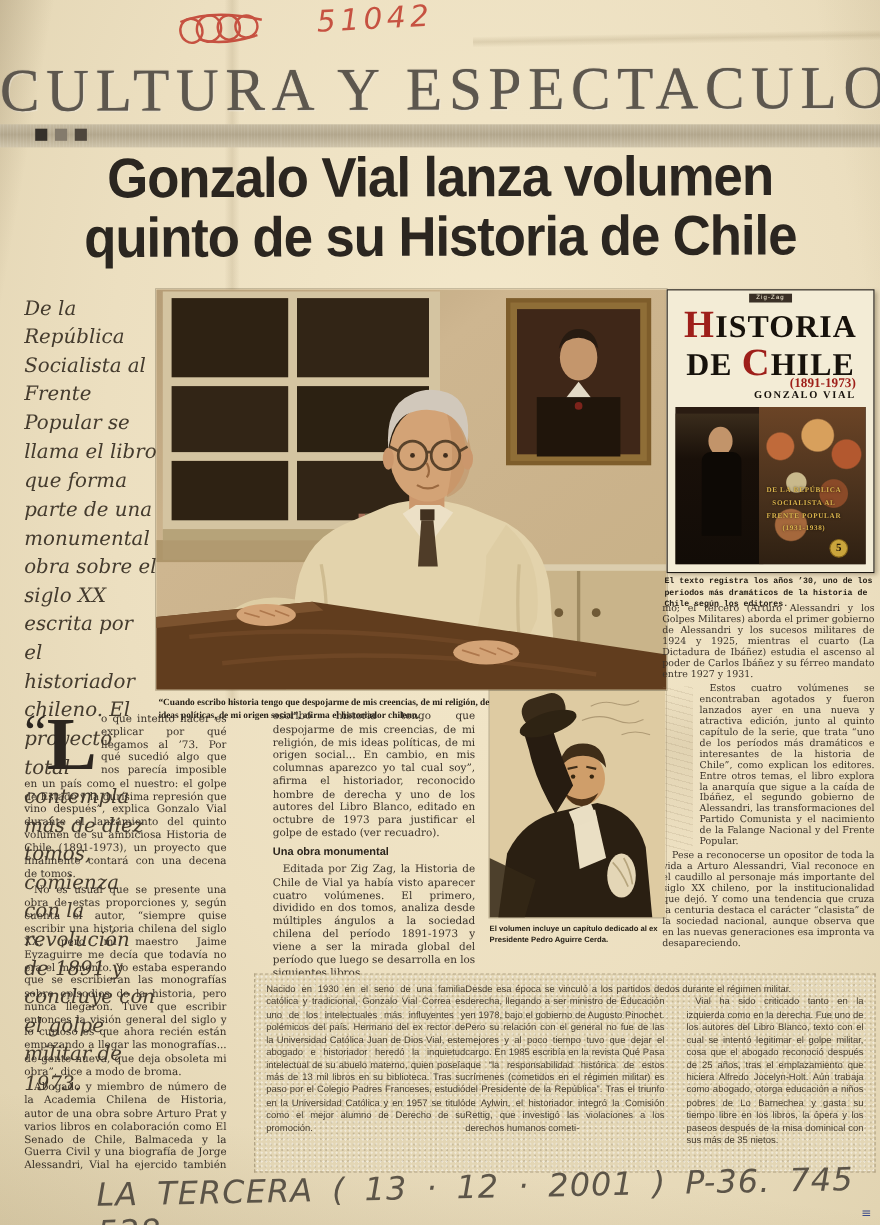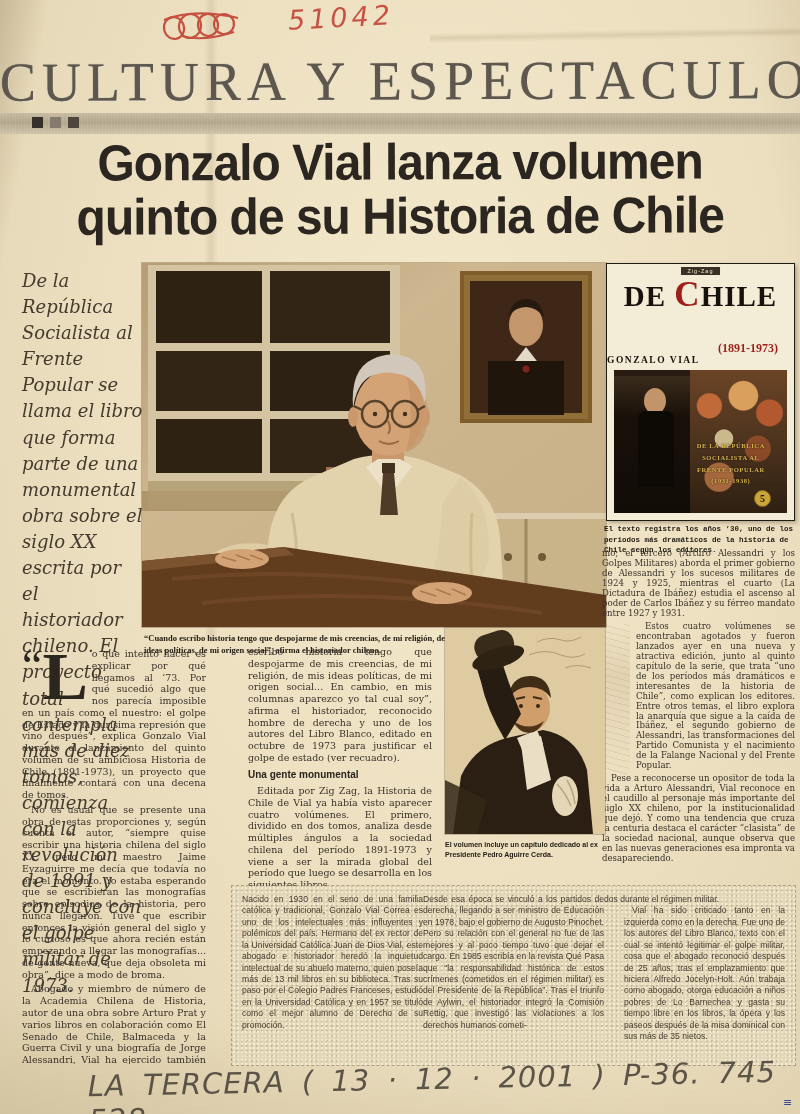--- a/index.html
+++ b/index.html
@@ -48,21 +48,21 @@
     border:1px solid #1e1a14;box-shadow:2px 2px 4px rgba(70,55,30,.35);}
   .cover-pub{position:absolute;top:3px;left:50%;transform:translateX(-50%);
     font-family:"Liberation Sans",sans-serif;font-size:5.5px;letter-spacing:1px;
     color:#efe7cf;background:#3a3026;padding:1px 7px;}
   .cover-title{position:absolute;top:13px;left:0;right:0;text-align:center;
     font-family:"Liberation Serif",serif;font-weight:bold;color:#17120c;line-height:1.0;}
   .cover-title .ln{font-size:29px;letter-spacing:1px;}
   .cover-title .init{color:#9e1f1a;font-size:35px;}
   .cover-years{position:absolute;top:77px;left:0;right:16px;text-align:right;
     font-family:"Liberation Serif",serif;font-weight:bold;font-size:12px;color:#9e1f1a;padding-left:16px;}
-  .cover-author{position:absolute;top:91px;left:0;right:16px;
+  .cover-author{position:absolute;top:91px;left:16px;right:16px;text-align:right;
     font-family:"Liberation Serif",serif;font-weight:bold;font-size:9.5px;letter-spacing:1.5px;
     color:#17120c;text-transform:uppercase;}
   .book-art{position:absolute;left:7px;top:106px;right:7px;bottom:7px;background:#2a1c12;overflow:hidden;}
   .art-left{position:absolute;left:0;top:4%;width:46%;height:96%;
     background:linear-gradient(180deg,#3a2c1c 0%,#191009 30%,#120c07 100%);}
   .art-left:before{content:"";position:absolute;left:38%;top:9%;width:22px;height:26px;border-radius:50%;
     background:#c2946a;}
   .art-left:after{content:"";position:absolute;left:30%;top:26%;width:45%;height:55%;
     background:#0d0905;border-radius:8px 8px 0 0;}
   .art-right{position:absolute;right:0;top:0;width:56%;height:100%;
@@ -233,20 +233,21 @@
     <path d="M80,294 l14,4 M94,292 l14,5 M108,292 l13,5" stroke="#b07a50" stroke-width="1.5"></path>
     <ellipse cx="300" cy="330" rx="30" ry="11" fill="#d8a87c"></ellipse>
     <path d="M278,328 l16,5 M294,326 l15,6 M310,326 l14,6" stroke="#b07a50" stroke-width="1.5"></path>
     <rect width="464" height="364" fill="#a06a28" opacity=".07"></rect>
   </svg>
   <div class="abs main-caption">“Cuando escribo historia tengo que despojarme de mis creencias, de mi religión, de mis ideas políticas, de mi origen social”, afirma el historiador chileno.</div>
 
   <div class="abs book">
     <div class="cover-pub">Zig-Zag</div>
     <div class="cover-title">
+      <div class="ln"><span class="init">H</span><span>ISTORIA</span></div>
       <div class="ln"><span>DE </span><span class="init">C</span><span>HILE</span></div>
     </div>
     <div class="cover-years">(1891-1973)</div>
     <div class="cover-author">Gonzalo Vial</div>
     <div class="book-art">
       <div class="art-left"></div>
       <div class="art-right"></div>
       <div class="cover-sub">
         <div>De la República</div>
         <div>Socialista al</div>
@@ -269,21 +270,21 @@
     <p>
       <span class="opening"><span class="oq">“</span><span class="dc">L</span></span><span>o que intento hacer es explicar por qué llegamos al ’73. Por qué sucedió algo que nos parecía imposible en un país como el nuestro: el golpe de Estado y la durísima represión que vino después”, explica Gonzalo Vial durante el lanzamiento del quinto volumen de su ambiciosa Historia de Chile (1891-1973), un proyecto que finalmente contará con una decena de tomos.</span>
     </p>
     <p class="indent">No es usual que se presente una obra de estas proporciones y, según cuenta el autor, “siempre quise escribir una historia chilena del siglo XX, pero mi maestro Jaime Eyzaguirre me decía que todavía no era el momento. Yo estaba esperando que se escribieran las monografías sobre episodios de la historia, pero nunca llegaron. Tuve que escribir entonces la visión general del siglo y lo curioso es que ahora recién están empezando a llegar las monografías... de gente nueva, que deja obsoleta mi obra”, dice a modo de broma.</p>
     <p class="indent">Abogado y miembro de número de la Academia Chilena de Historia, autor de una obra sobre Arturo Prat y varios libros en colaboración como El Senado de Chile, Balmaceda y la Guerra Civil y una biografía de Jorge Alessandri, Vial ha ejercido también una importante labor periodística: fue fundador de la revista Qué Pasa y hoy escribe una columna en La Segunda, desde la cual ha protagonizado más de una polémica.</p>
 
   </div>
 
   <div class="abs bodytext col2">
     <p>escribo historia tengo que despojarme de mis creencias, de mi religión, de mis ideas políticas, de mi origen social... En cambio, en mis columnas aparezco yo tal cual soy”, afirma el historiador, reconocido hombre de derecha y uno de los autores del Libro Blanco, editado en octubre de 1973 para justificar el golpe de estado (ver recuadro).</p>
-    <div class="subhead">Una gente monumental</div>
+    <div class="subhead">Una obra monumental</div>
     <p class="indent">Editada por Zig Zag, la Historia de Chile de Vial ya había visto aparecer cuatro volúmenes. El primero, dividido en dos tomos, analiza desde múltiples ángulos a la sociedad chilena del período 1891-1973 y viene a ser la mirada global del período que luego se desarrolla en los siguientes libros.</p>
 
   </div>
 
   <svg class="abs pedro-photo" viewBox="0 0 160 206">
     <rect width="160" height="206" fill="#e3d2ab"></rect>
     <g stroke="#a5926f" stroke-width="1" fill="none" opacity=".8">
       <path d="M92,14 q12,-6 24,-2 q10,3 20,-3"></path>
       <path d="M84,27 q16,-7 32,0 q12,5 24,-1"></path>
       <path d="M120,40 q12,-5 26,0"></path>

